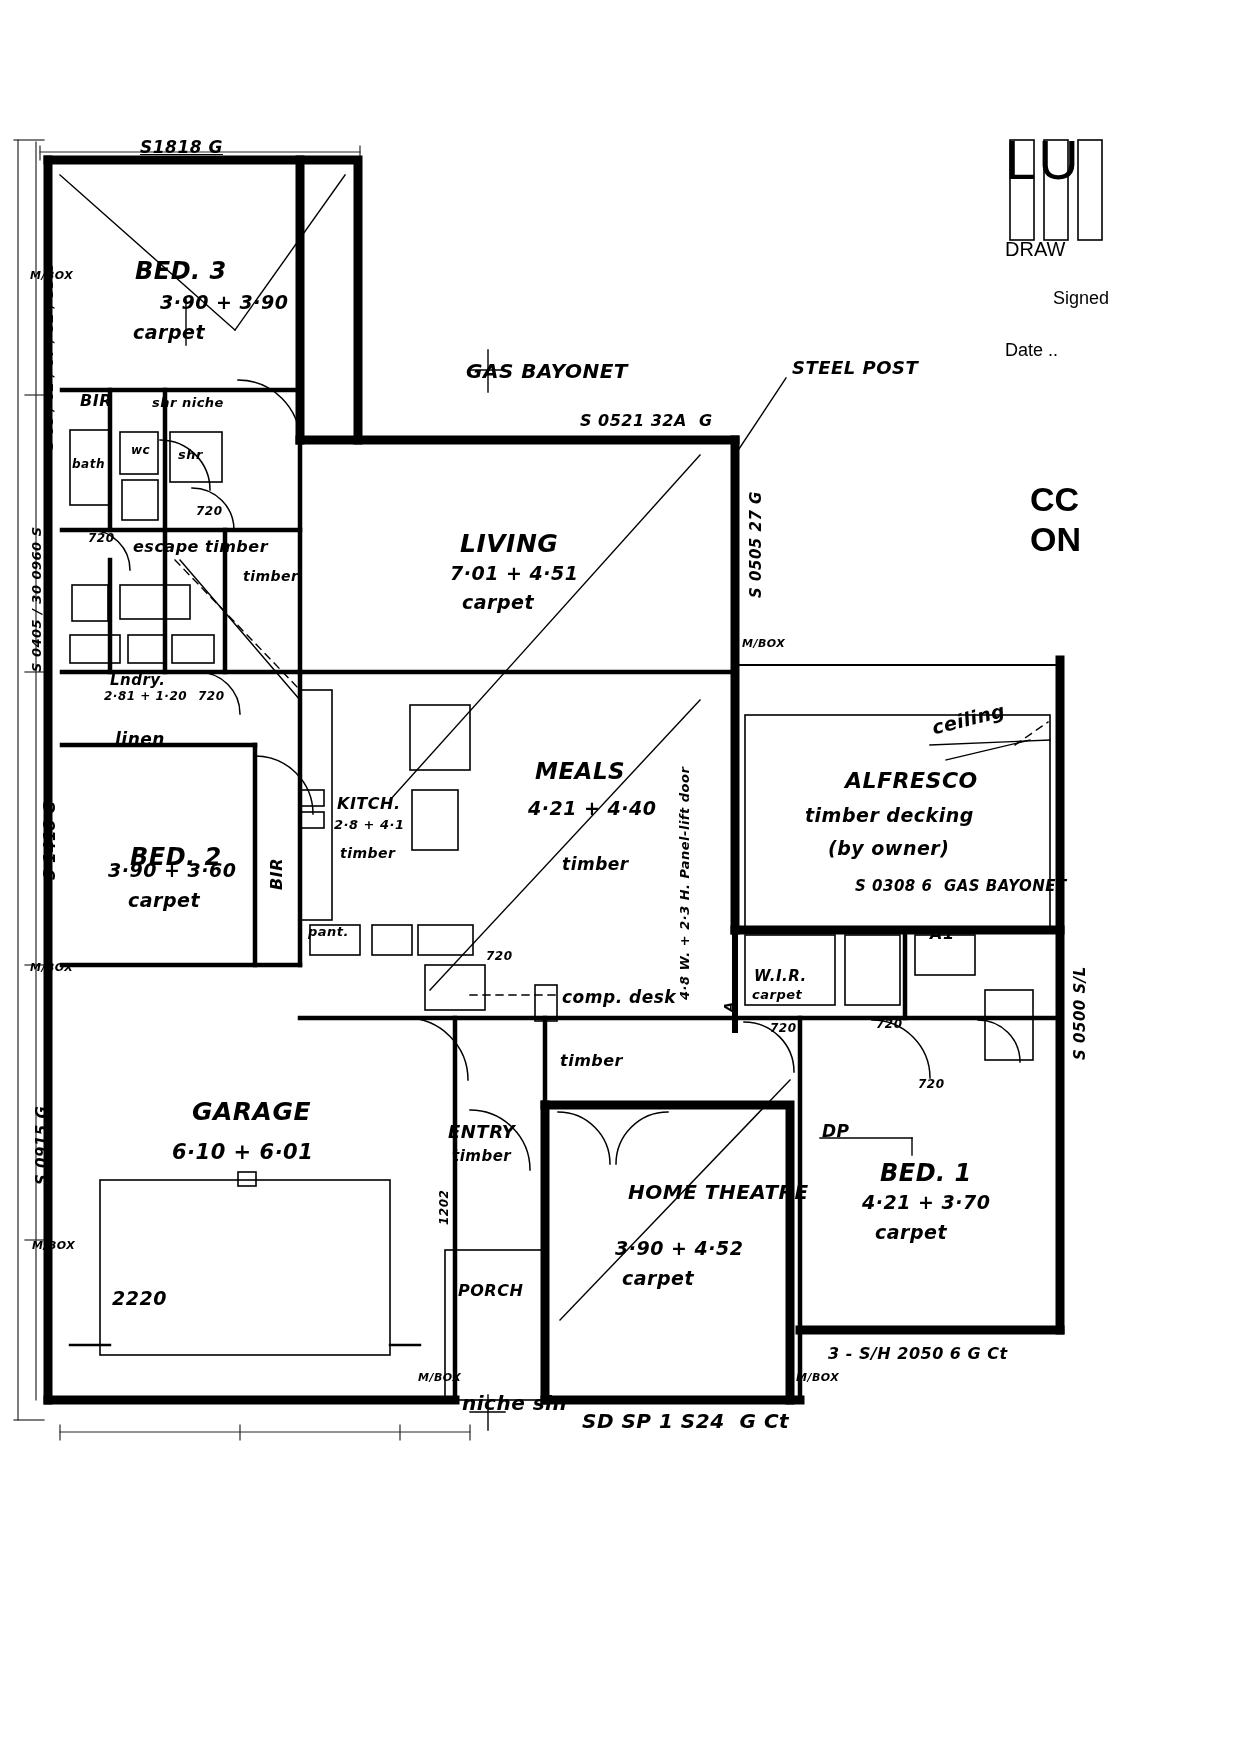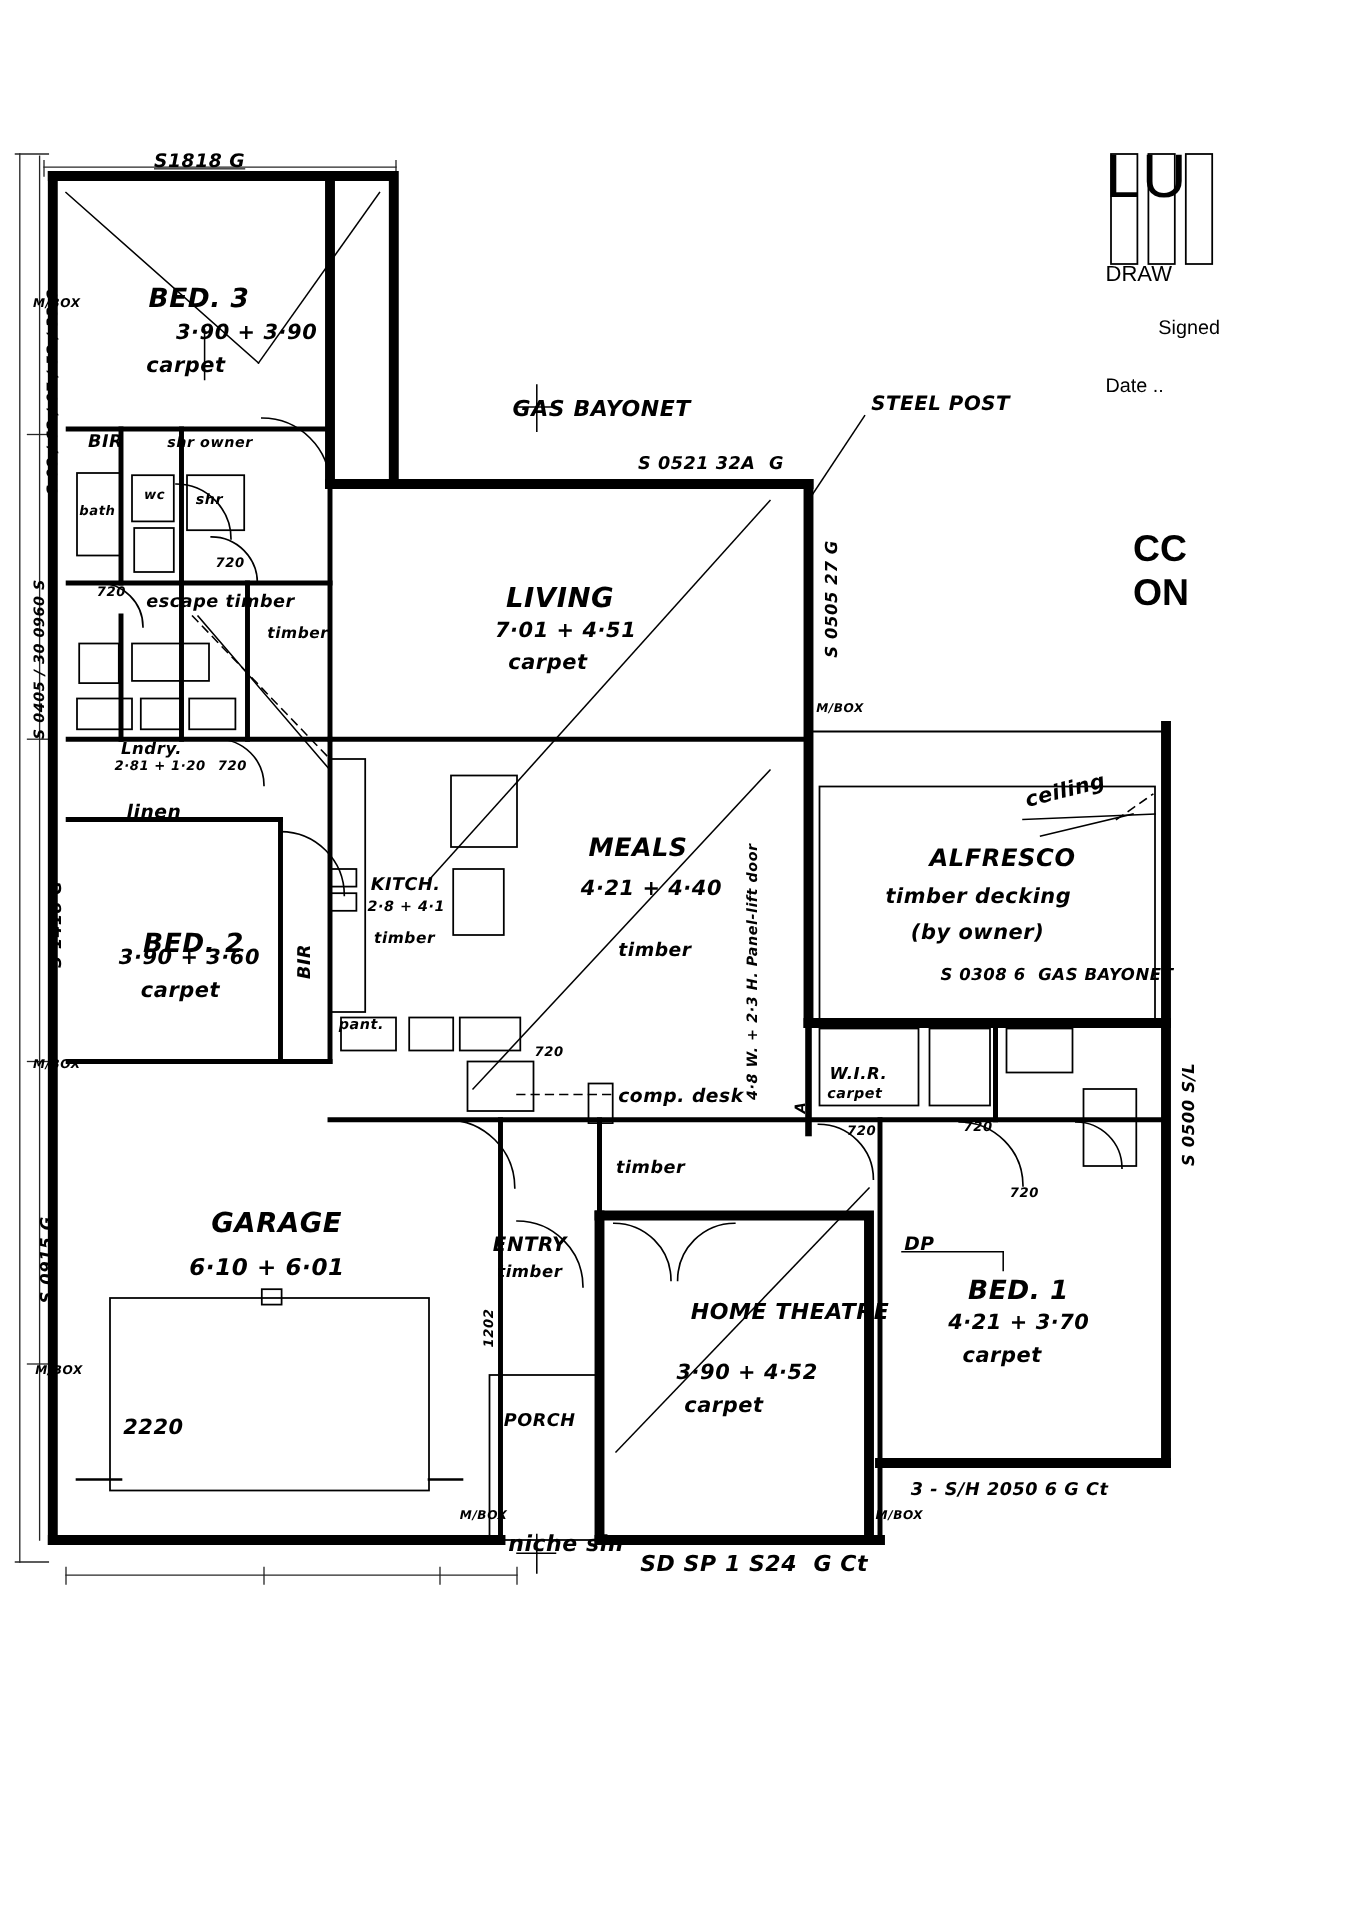--- a/index.html
+++ b/index.html
@@ -191,21 +191,21 @@
 <div class="lbl print" style="left:1030px;top:480px;font-size:34px;font-weight:bold;">CC</div>
 <div class="lbl print" style="left:1030px;top:520px;font-size:34px;font-weight:bold;">ON</div>
 
 <div class="lbl hand" style="left:140px;top:138px;font-size:17px;text-decoration:underline;">S1818 G</div>
 
 <div class="lbl room hand" style="left:135px;top:258px;font-size:24px;">BED. 3</div>
 <div class="lbl hand" style="left:112px;top:292px;font-size:19px;margin-left:48px;">3·90 + 3·90</div>
 <div class="lbl hand" style="left:133px;top:322px;font-size:19px;">carpet</div>
 
 <div class="lbl hand" style="left:80px;top:392px;font-size:16px;">BIR</div>
-<div class="lbl hand tiny" style="left:152px;top:396px;font-size:13px;">shr owner</div>
+<div class="lbl hand tiny" style="left:152px;top:396px;font-size:13px;">shr niche</div>
 <div class="lbl hand tiny" style="left:178px;top:448px;font-size:13px;">shr</div>
 <div class="lbl hand tiny" style="left:72px;top:458px;font-size:12px;">bath</div>
 <div class="lbl hand tiny" style="left:131px;top:444px;font-size:12px;">wc</div>
 <div class="lbl hand" style="left:133px;top:538px;font-size:16px;">escape timber</div>
 <div class="lbl hand small" style="left:243px;top:568px;font-size:14px;">timber</div>
 
 <div class="lbl hand" style="left:110px;top:672px;font-size:15px;">Lndry.</div>
 <div class="lbl hand tiny" style="left:104px;top:690px;font-size:12px;">2·81 + 1·20</div>
 <div class="lbl hand" style="left:115px;top:730px;font-size:17px;">linen</div>
 
@@ -235,21 +235,21 @@
 <div class="lbl hand rot90" style="left:722px;top:1012px;font-size:13px;">A</div>
 
 <div class="lbl room hand" style="left:845px;top:768px;font-size:22px;">ALFRESCO</div>
 <div class="lbl hand" style="left:805px;top:805px;font-size:19px;">timber decking</div>
 <div class="lbl hand" style="left:828px;top:838px;font-size:19px;">(by owner)</div>
 <div class="lbl hand" style="left:930px;top:718px;font-size:19px;transform:rotate(-14deg);transform-origin:0 0;">ceiling</div>
 <div class="lbl hand" style="left:855px;top:878px;font-size:15px;">S 0308 6  GAS BAYONET</div>
 
 <div class="lbl hand" style="left:754px;top:968px;font-size:15px;">W.I.R.</div>
 <div class="lbl hand tiny" style="left:752px;top:988px;font-size:13px;">carpet</div>
-<div class="lbl hand tiny" style="left:930px;top:925px;font-size:11px;text-align:right;">A1</div>
+<div class="lbl hand tiny" style="left:930px;top:925px;font-size:16px;text-align:right;">A1</div>
 
 <div class="lbl room hand" style="left:880px;top:1160px;font-size:24px;">BED. 1</div>
 <div class="lbl hand" style="left:862px;top:1192px;font-size:19px;">4·21 + 3·70</div>
 <div class="lbl hand" style="left:875px;top:1222px;font-size:19px;">carpet</div>
 <div class="lbl hand" style="left:822px;top:1122px;font-size:17px;">DP</div>
 <div class="lbl hand" style="left:828px;top:1345px;font-size:16px;">3 - S/H 2050 6 G Ct</div>
 
 <div class="lbl room hand" style="left:192px;top:1098px;font-size:25px;">GARAGE</div>
 <div class="lbl hand" style="left:172px;top:1140px;font-size:21px;">6·10 + 6·01</div>
 <div class="lbl hand" style="left:112px;top:1288px;font-size:19px;">2220</div>

